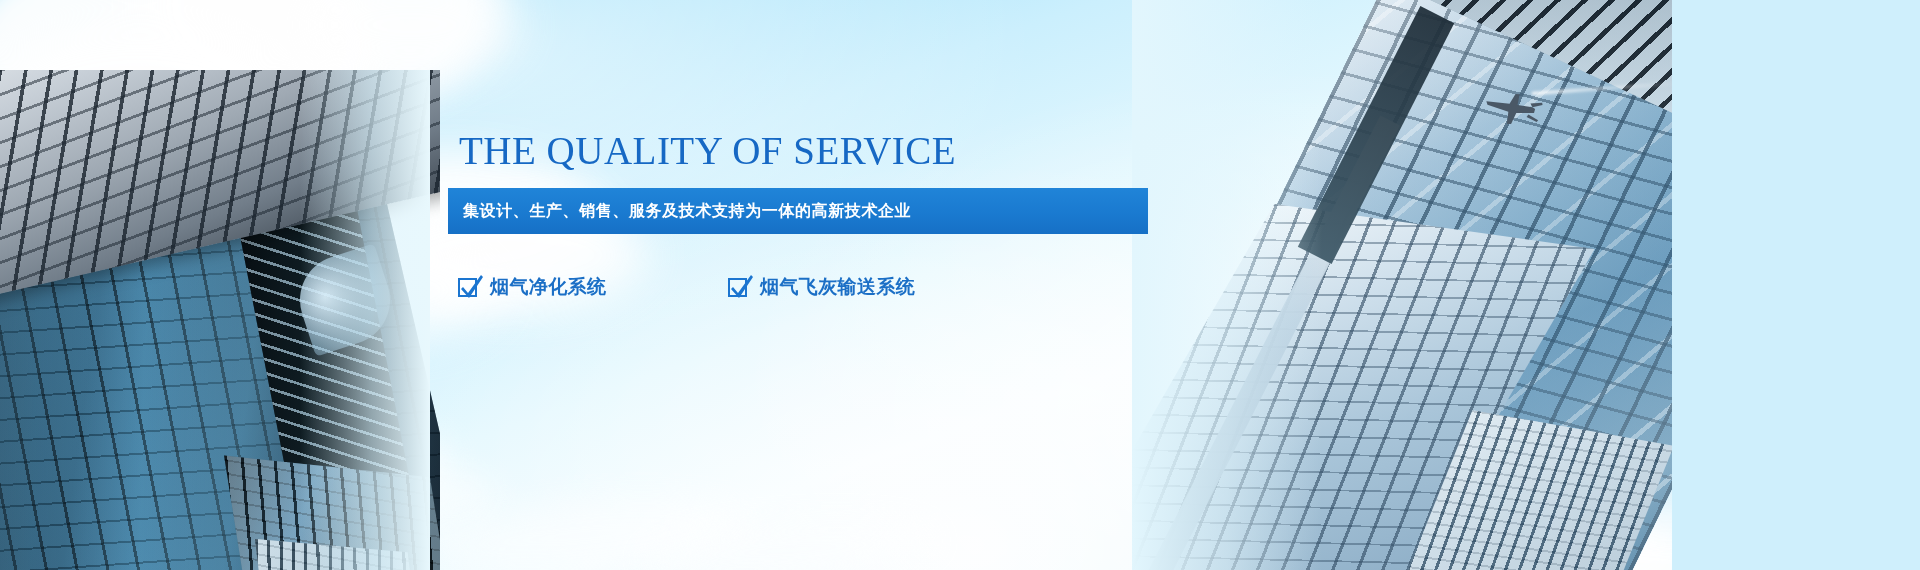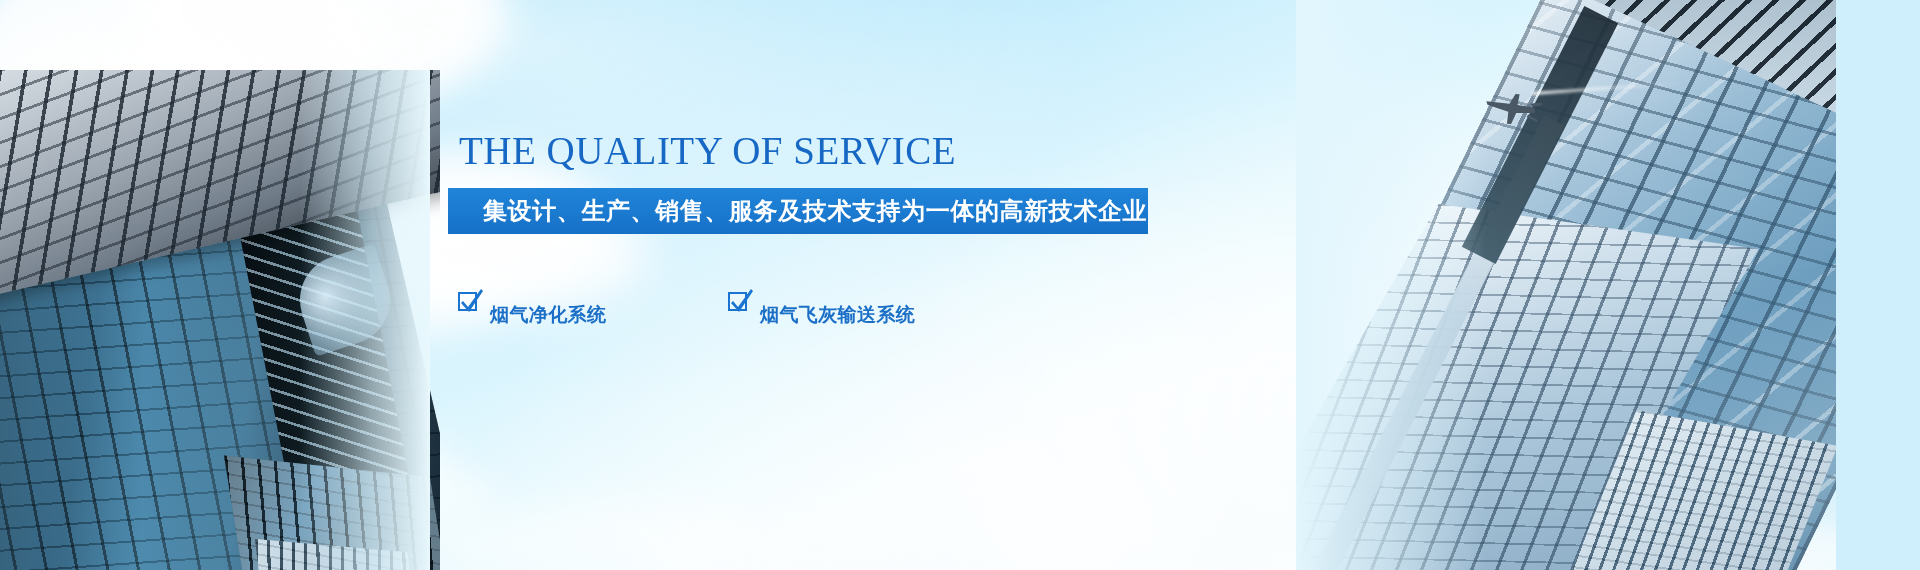--- a/index.html
+++ b/index.html
@@ -4,21 +4,21 @@
 <style>
   * { margin:0; padding:0; box-sizing:border-box; }
   html,body { width:1920px; height:570px; overflow:hidden; }
   body {
     font-family:"Liberation Sans", sans-serif;
     background:#cfeffc;
   }
 
   #banner {
     position:relative;
-    width:1836px; height:570px;
+    width:1672px; height:570px;
     overflow:hidden;
   }
 
   
   .sky {
     position:absolute; inset:0;
     background:
       radial-gradient(ellipse 1000px 620px at 58% 96%, rgba(255,255,255,.92) 0%, rgba(255,255,255,0) 62%),
       radial-gradient(ellipse 760px 460px at 30% 8%, rgba(255,255,255,.55) 0%, rgba(255,255,255,0) 70%),
       linear-gradient(160deg,#7fd4f7 0%, #a5e2fa 16%, #cbeffd 34%, #e4f8fe 52%, #f2fcff 66%, #e2f6fd 80%, #cfeefb 100%);
@@ -225,25 +225,24 @@
   .blue-bar {
     margin-top:14px;
     width:700px;
     height:46px;
     background:linear-gradient(180deg,#2084d8 0%, #1a7ad0 55%, #1670c6 100%);
     display:flex; align-items:center;
     padding-left:15px;
   }
   .blue-bar-text {
     color:#ffffff;
-    font-size:24px;
+    font-size:16px;
     font-weight:bold;
     letter-spacing:.6px;
     white-space:nowrap;
-    margin-left:20px;
   }
 
   .features {
     margin-top:40px;
     display:grid;
     grid-template-columns:270px 270px;
     row-gap:22px;
     column-gap:0;
     padding-left:10px;
   }
@@ -254,21 +253,20 @@
     position:relative;
     background:rgba(255,255,255,.25);
   }
   .cbox svg { position:absolute; left:0px; top:-6px; }
   .feature-label {
     font-size:19px;
     color:#1b6fc6;
     font-weight:600;
     letter-spacing:.4px;
     white-space:nowrap;
-    margin-top:28px;
   }
 </style>
 </head>
 <body>
 
 <div id="banner">
 
   <div class="sky"></div>
   <div class="sky-warm"></div>
 

